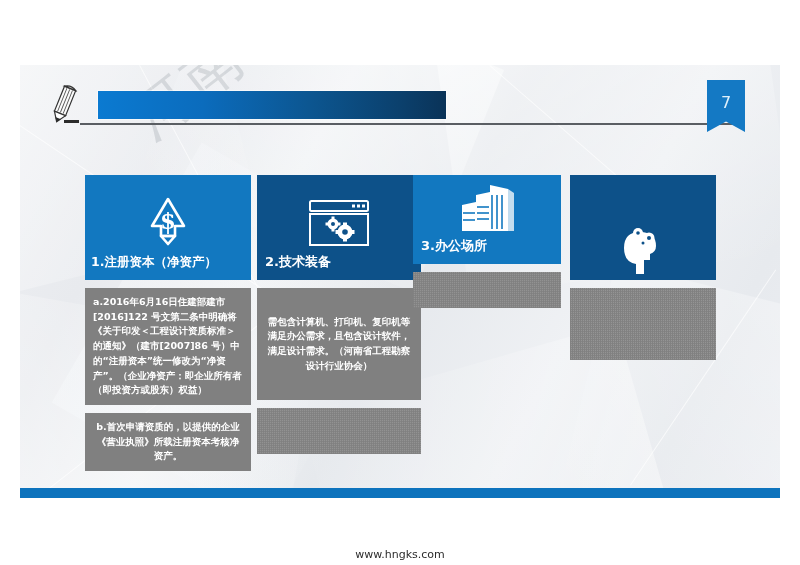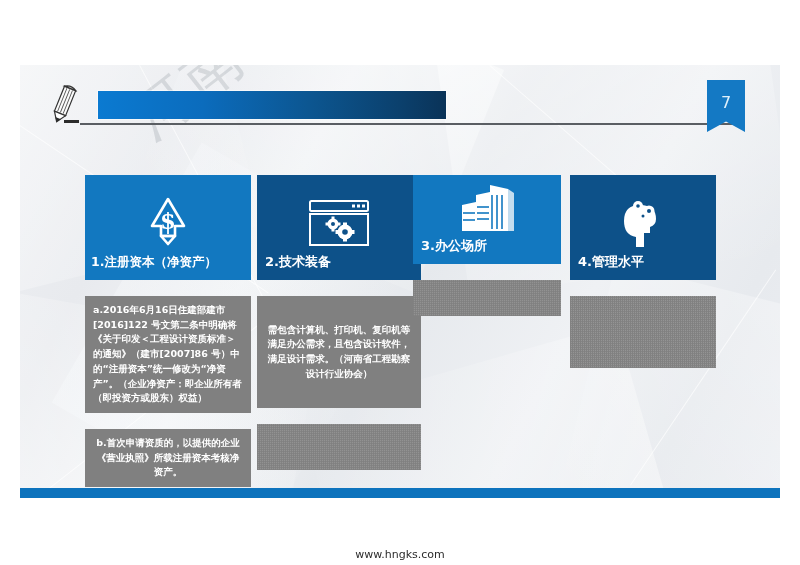--- a/index.html
+++ b/index.html
@@ -120,21 +120,21 @@
   .c1 .card-title{font-size:12.5px;padding-left:6px;}
 
   .grayblock{
     background:#808080;
     color:#ffffff;
     font-size:9.5px;
     line-height:1.55;
     font-weight:bold;
     box-sizing:border-box;
     padding:7px 8px;
-    margin-top:16px;
+    margin-top:8px;
     text-align:center;
   }
   .grayblock.left{text-align:left;}
   .grayblock.mid{display:flex;align-items:center;justify-content:center;}
   .grayblock.ghost{
     color:transparent;
     background:
       repeating-linear-gradient(0deg,rgba(128,128,128,.85) 0 1px,rgba(128,128,128,.25) 1px 2px),
       repeating-linear-gradient(90deg,rgba(128,128,128,.9) 0 1px,rgba(150,150,150,.3) 1px 2px),
       #9b9b9b;
@@ -274,21 +274,20 @@
             <circle cx="33" cy="14" r="5.5"></circle>
             <circle cx="27" cy="19" r="4"></circle>
           </g>
           <g fill="#0d5189">
             <circle cx="22" cy="9" r="1.8"></circle>
             <circle cx="33" cy="14" r="2"></circle>
             <circle cx="27" cy="19" r="1.5"></circle>
           </g>
         </svg>
       </div>
-      <div class="card-title">4.管理水平</div>
     </div>
     <div class="grayblock ghost" style="height:72px"></div>
   </div>
 
   <div id="bottom-bar"></div>
 </div>
 
 <div id="footer-url">www.hngks.com</div>
 
 </body></html>

